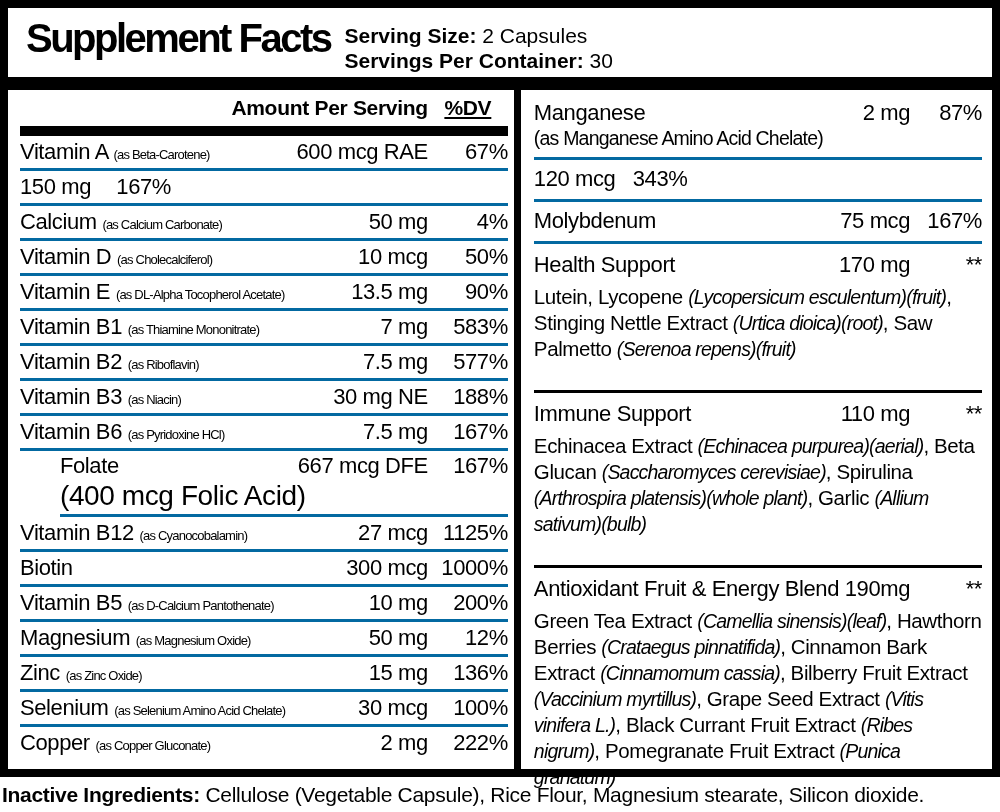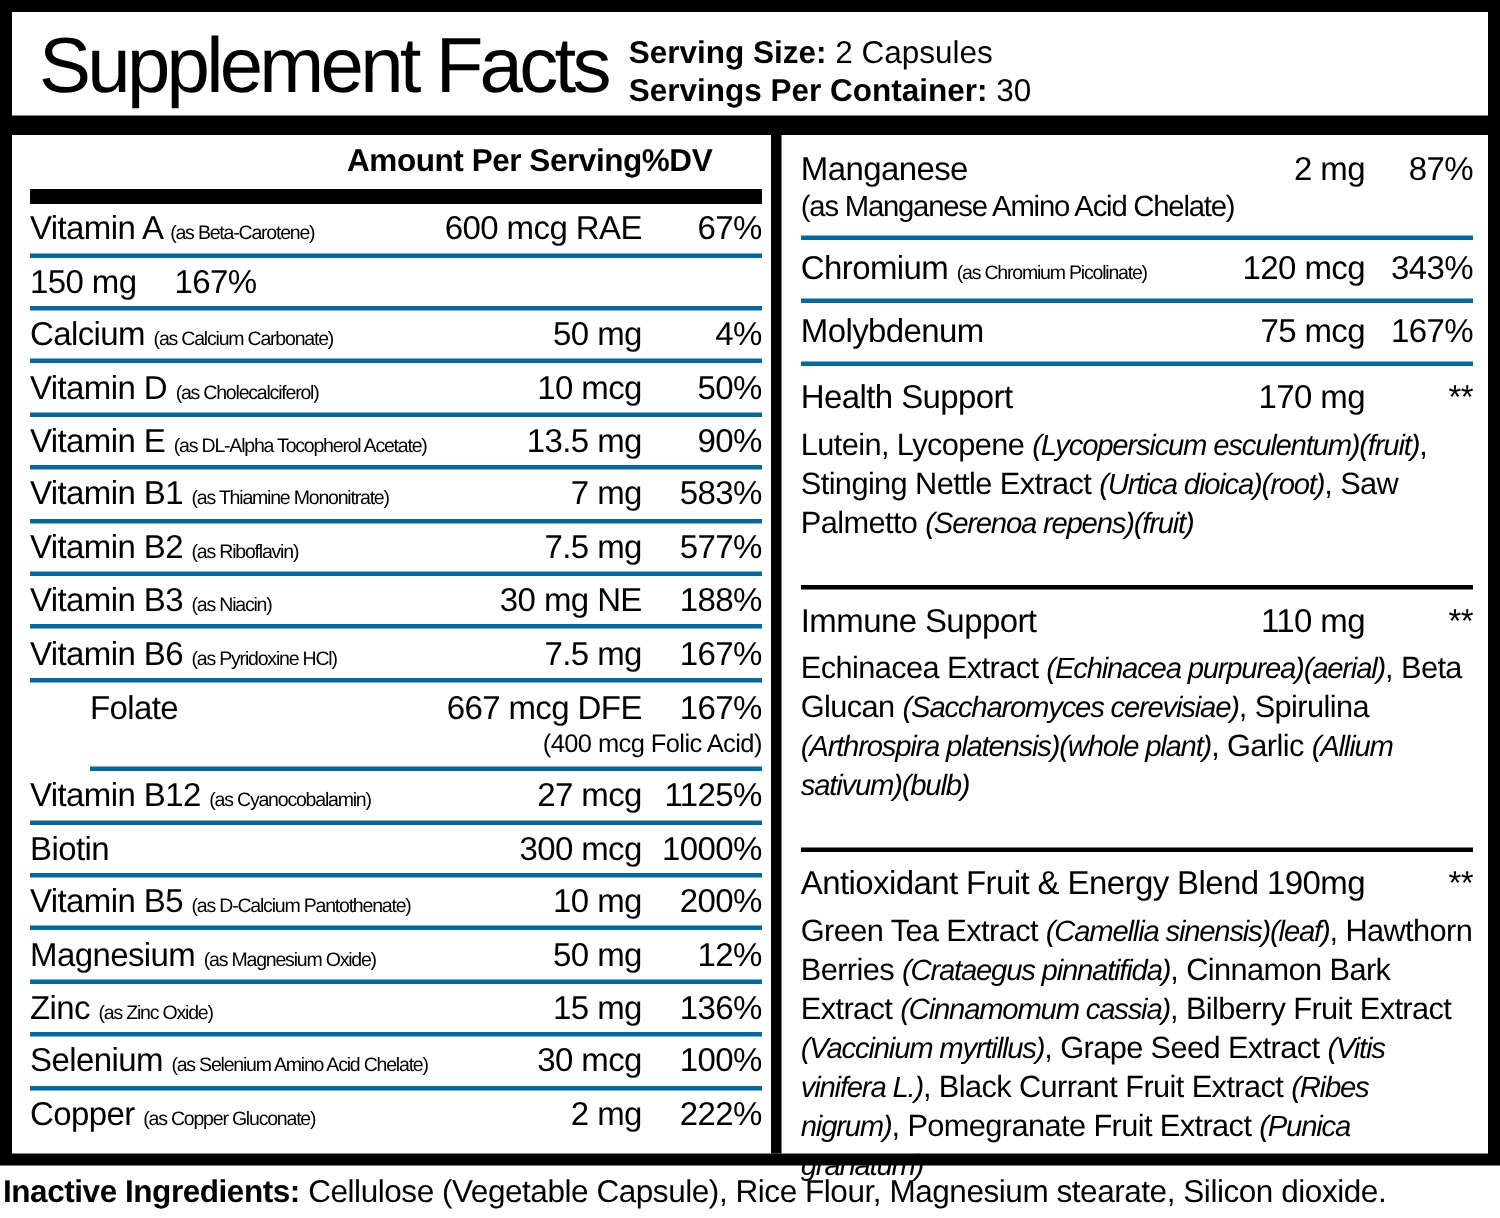--- a/index.html
+++ b/index.html
@@ -22,22 +22,22 @@
     flex-direction: column;
     background: #ffffff;
   }
   
   .header-row {
     display: flex;
     align-items: flex-start;
     padding: 8px 16px 4px 18px;
   }
   .title {
-    font-size: 52px;
-    font-weight: normal;
+    font-size: 40px;
+    font-weight: bold;
     letter-spacing: -2.5px;
     line-height: 1.1;
     white-space: nowrap;
   }
   .serving-info {
     margin-left: 14px;
     padding-top: 7px;
     font-size: 21px;
     line-height: 25px;
     white-space: nowrap;
@@ -75,21 +75,21 @@
   .col-header {
     display: flex;
     justify-content: flex-end;
     align-items: baseline;
     font-weight: bold;
     font-size: 21px;
     letter-spacing: -0.3px;
     padding: 4px 0 6px;
     flex: none;
   }
-  .dv-h { width: 80px; text-align: left; }
+  .dv-h { width: 80px; text-align: center; text-decoration: underline; }
   .header-bar {
     height: 10px;
     background: #000000;
     flex: none;
   }
   
   #left-rows {
     flex: 1;
     display: flex;
     flex-direction: column;
@@ -125,23 +125,22 @@
     text-align: right;
   }
   .row-dv {
     width: 80px;
     white-space: nowrap;
     font-size: 22px;
     letter-spacing: -0.4px;
     text-align: right;
   }
   .row-line2 {
-    font-size: 17px;
-    letter-spacing: -0.4px;
-    text-align: right;
+    font-size: 28px;
+    letter-spacing: -0.4px;
     padding-top: 1px;
   }
   .row-subline {
     font-size: 19.5px;
     letter-spacing: -0.8px;
     text-align: left;
     padding-top: 1px;
   }
   
   #right-blocks {
@@ -339,21 +338,20 @@
           <div class="nutri-row">
             <div class="row-line">
               <div class="row-name"><span class="nm">Manganese</span></div>
               <div class="row-amount">2 mg</div>
               <div class="row-dv">87%</div>
             </div>
             <div class="row-subline">(as Manganese Amino Acid Chelate)</div>
           </div>
           <div class="nutri-row">
             <div class="row-line">
-              <div class="row-name"><span class="nm">Chromium</span> <span class="detail">(as Chromium Picolinate)</span></div>
               <div class="row-amount">120 mcg</div>
               <div class="row-dv">343%</div>
             </div>
           </div>
           <div class="nutri-row">
             <div class="row-line">
               <div class="row-name"><span class="nm">Molybdenum</span></div>
               <div class="row-amount">75 mcg</div>
               <div class="row-dv">167%</div>
             </div>

